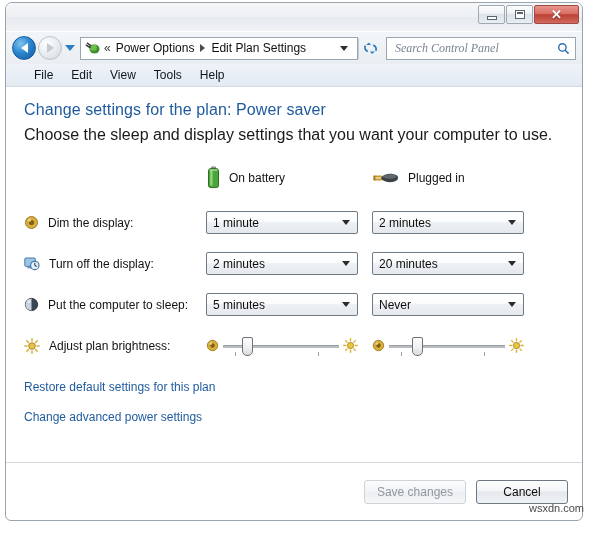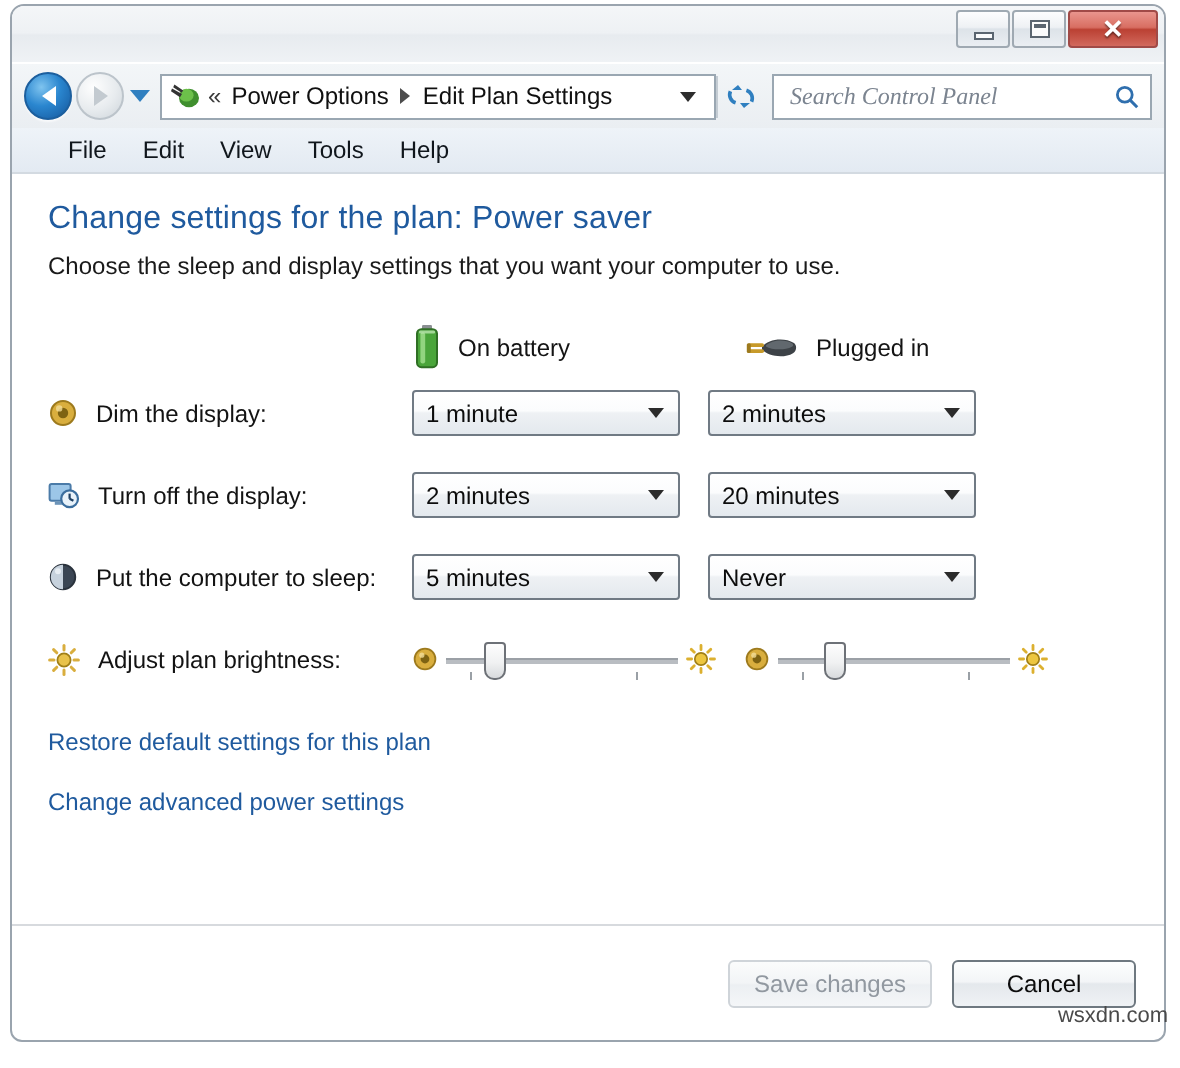--- a/index.html
+++ b/index.html
@@ -234,30 +234,30 @@
     box-sizing: border-box;
   }
   .page-title {
     font-size: 16px;
     color: #1f5a9e;
     font-weight: normal;
     margin: 0 0 7px 0;
     letter-spacing: 0.1px;
   }
   .page-sub {
-    font-size: 12px;
+    font-size: 16px;
     color: #1a1a1a;
     margin: 0 0 22px 0;
   }
 
   
   .col-headers {
     display: flex;
     align-items: center;
-    margin-bottom: 0;
+    margin-bottom: 12px;
     height: 24px;
   }
   .label-col { width: 182px; flex: 0 0 auto; }
   .opt-col {
     width: 152px;
     flex: 0 0 auto;
     display: flex;
     align-items: center;
     gap: 8px;
   }
@@ -272,21 +272,21 @@
   .row-label {
     width: 182px;
     flex: 0 0 auto;
     display: flex;
     align-items: center;
     gap: 9px;
     font-size: 12px;
     color: #131313;
   }
   .combo {
-    width: 134px;
+    width: 152px;
     height: 23px;
     border: 1px solid #707a84;
     border-radius: 2px;
     background: linear-gradient(to bottom, #ffffff 0%, #fbfcfd 45%, #eef1f4 50%, #e4e9ee 100%);
     display: flex;
     align-items: center;
     justify-content: space-between;
     padding: 0 7px 0 6px;
     box-sizing: border-box;
     font-size: 12px;

